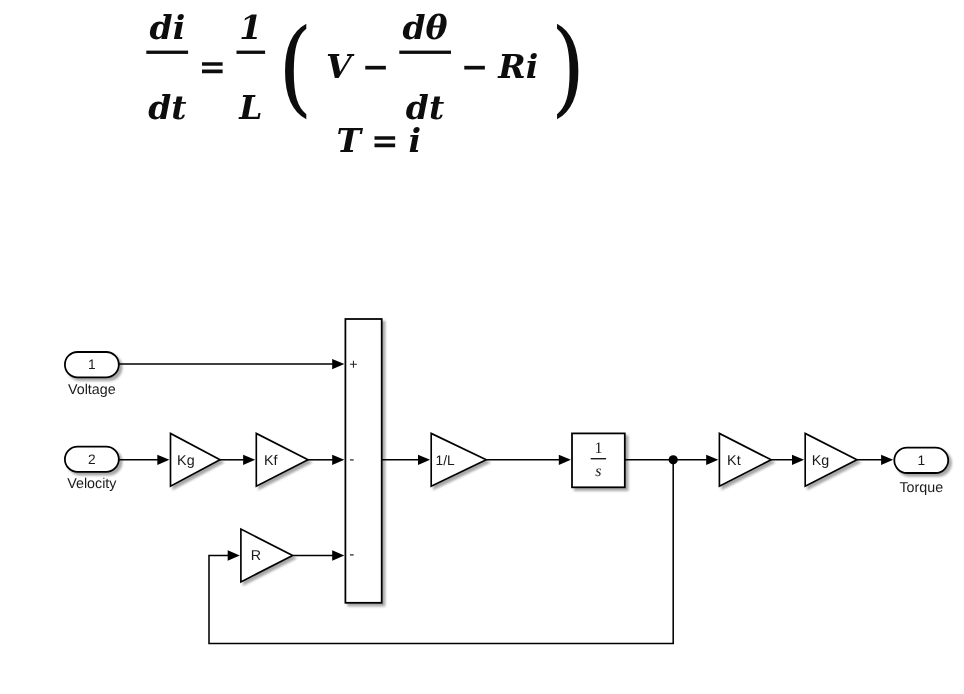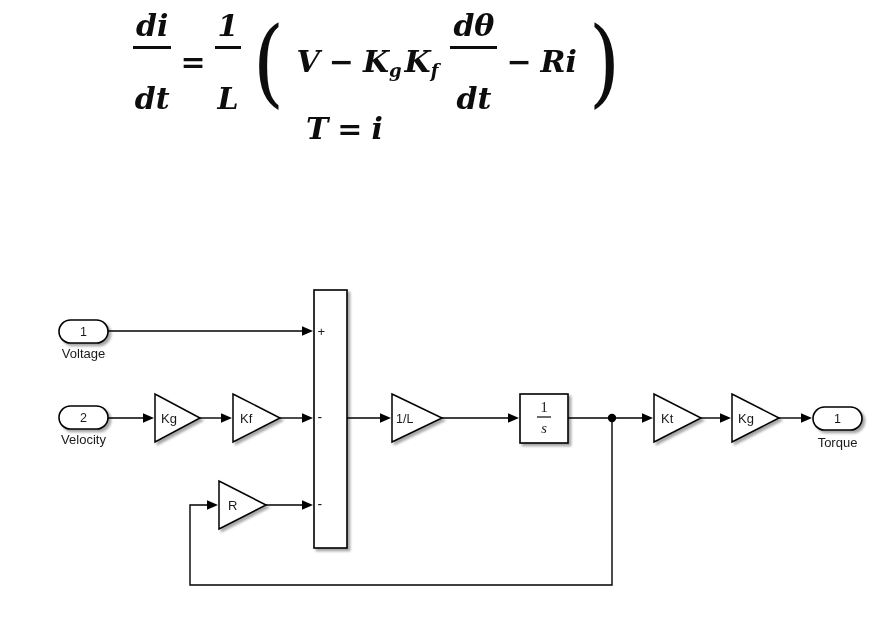--- a/index.html
+++ b/index.html
@@ -64,21 +64,20 @@
       <span class="den">dt</span>
     </span>
     <span class="tok">=</span>
     <span class="frac">
       <span class="num">1</span>
       <span class="den">L</span>
     </span>
     <span class="paren">(</span>
     <span class="tok">V</span>
     <span class="tok">−</span>
-    <span class="ktok"><span>K</span><sub>g</sub><span>K</span><sub>f</sub></span>
     <span class="frac">
       <span class="num">dθ</span>
       <span class="den">dt</span>
     </span>
     <span class="tok">−</span>
     <span class="tok">Ri</span>
     <span class="paren">)</span>
   </div>
 
   <div class="eq eq2">

